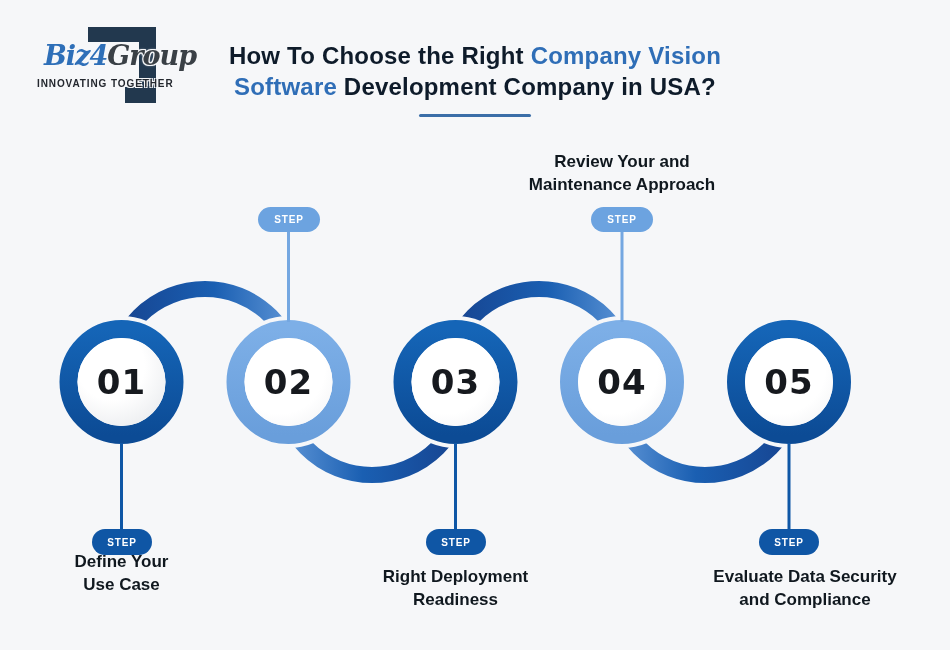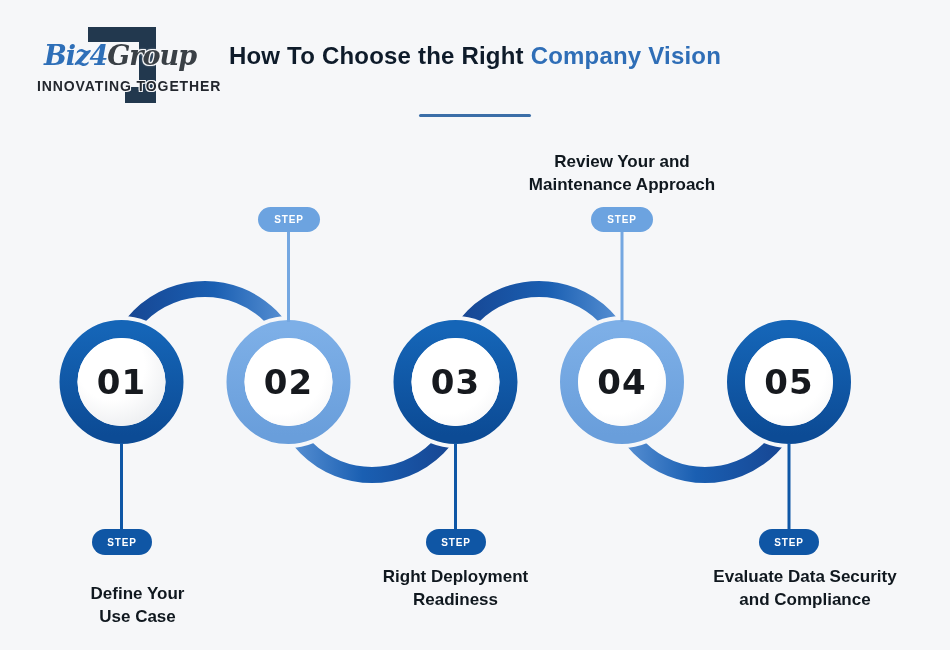--- a/index.html
+++ b/index.html
@@ -16,21 +16,21 @@
   .logo-text{
     position:absolute;left:0;top:22px;width:160px;
     font-family:"DejaVu Serif",serif;font-style:italic;font-weight:700;
     font-size:27px;letter-spacing:-1px;white-space:nowrap;
     text-shadow:1px 1px 0 #F6F7F9,-1px -1px 0 #F6F7F9,1px -1px 0 #F6F7F9,-1px 1px 0 #F6F7F9,0 0 3px #F6F7F9;
     margin-left:16px;
   }
   .lg-biz,.lg-4{color:#2E6FB8;}
   .lg-group{color:#3A4046;}
   .logo-tagline{
-    position:absolute;left:9px;top:60px;font-size:14px;font-weight:bold;
+    position:absolute;left:9px;top:60px;font-size:10px;font-weight:bold;
     letter-spacing:0.9px;color:#23272E;white-space:nowrap;
     text-shadow:1px 1px 0 #F6F7F9,-1px -1px 0 #F6F7F9,1px -1px 0 #F6F7F9,-1px 1px 0 #F6F7F9;
   }
   
   .title{
     position:absolute;left:175px;top:40px;width:600px;text-align:center;
     font-size:24px;font-weight:bold;line-height:31px;color:#0E1B2A;letter-spacing:0.2px;
   }
   .title .blue{color:#2F6EB7;}
   .title-underline{
@@ -44,21 +44,21 @@
     position:absolute;text-align:center;font-size:17px;font-weight:bold;
     line-height:23px;color:#10181F;white-space:pre-line;
   }
   .badge{
     position:absolute;height:25px;width:62px;border-radius:13px;color:#FFFFFF;
     font-size:10px;font-weight:bold;letter-spacing:0.8px;
     display:flex;align-items:center;justify-content:center;
   }
   .badge.light{background:#6CA3E0;top:207px;}
   .badge.dark{background:#0F56A5;top:529px;height:26px;width:60px;}
-  .lbl-s1{left:1px;top:582px;width:241px;padding-left:16px;}
+  .lbl-s1{left:1px;top:550px;width:241px;}
   .lbl-s2{left:158px;top:150px;width:261px;}
   .lbl-s3{left:335px;top:565px;width:241px;}
   .lbl-s4{left:492px;top:150px;width:260px;}
   .lbl-s5{left:680px;top:565px;width:250px;}
   .bdg-s1{left:92px;}
   .bdg-s2{left:258px;}
   .bdg-s3{left:426px;}
   .bdg-s4{left:591px;}
   .bdg-s5{left:759px;}
 </style>
@@ -70,20 +70,21 @@
   <div class="logo">
     <div class="lb lb-top"></div>
     <div class="lb lb-right"></div>
     <div class="lb lb-foot"></div>
     <div class="logo-text"><span class="lg-biz">Biz</span><span class="lg-4">4</span><span class="lg-group">Group</span></div>
     <div class="logo-tagline">INNOVATING TOGETHER</div>
   </div>
 
   <div class="title">
     <div class="t-line"><span class="dark">How To Choose the Right </span><span class="blue">Company Vision</span></div>
+    <div class="t-line"><span class="blue">Software</span><span class="dark"> Development Company in USA?</span></div>
   </div>
   <div class="title-underline"></div>
 
   <svg class="chain" viewBox="0 0 950 650" xmlns="http://www.w3.org/2000/svg">
     <defs>
       <linearGradient id="arcDL" x1="0" y1="0" x2="1" y2="0">
         <stop offset="0" stop-color="#16428E"></stop>
         <stop offset="0.55" stop-color="#1A5FB2"></stop>
         <stop offset="1" stop-color="#6298D8"></stop>
       </linearGradient>

